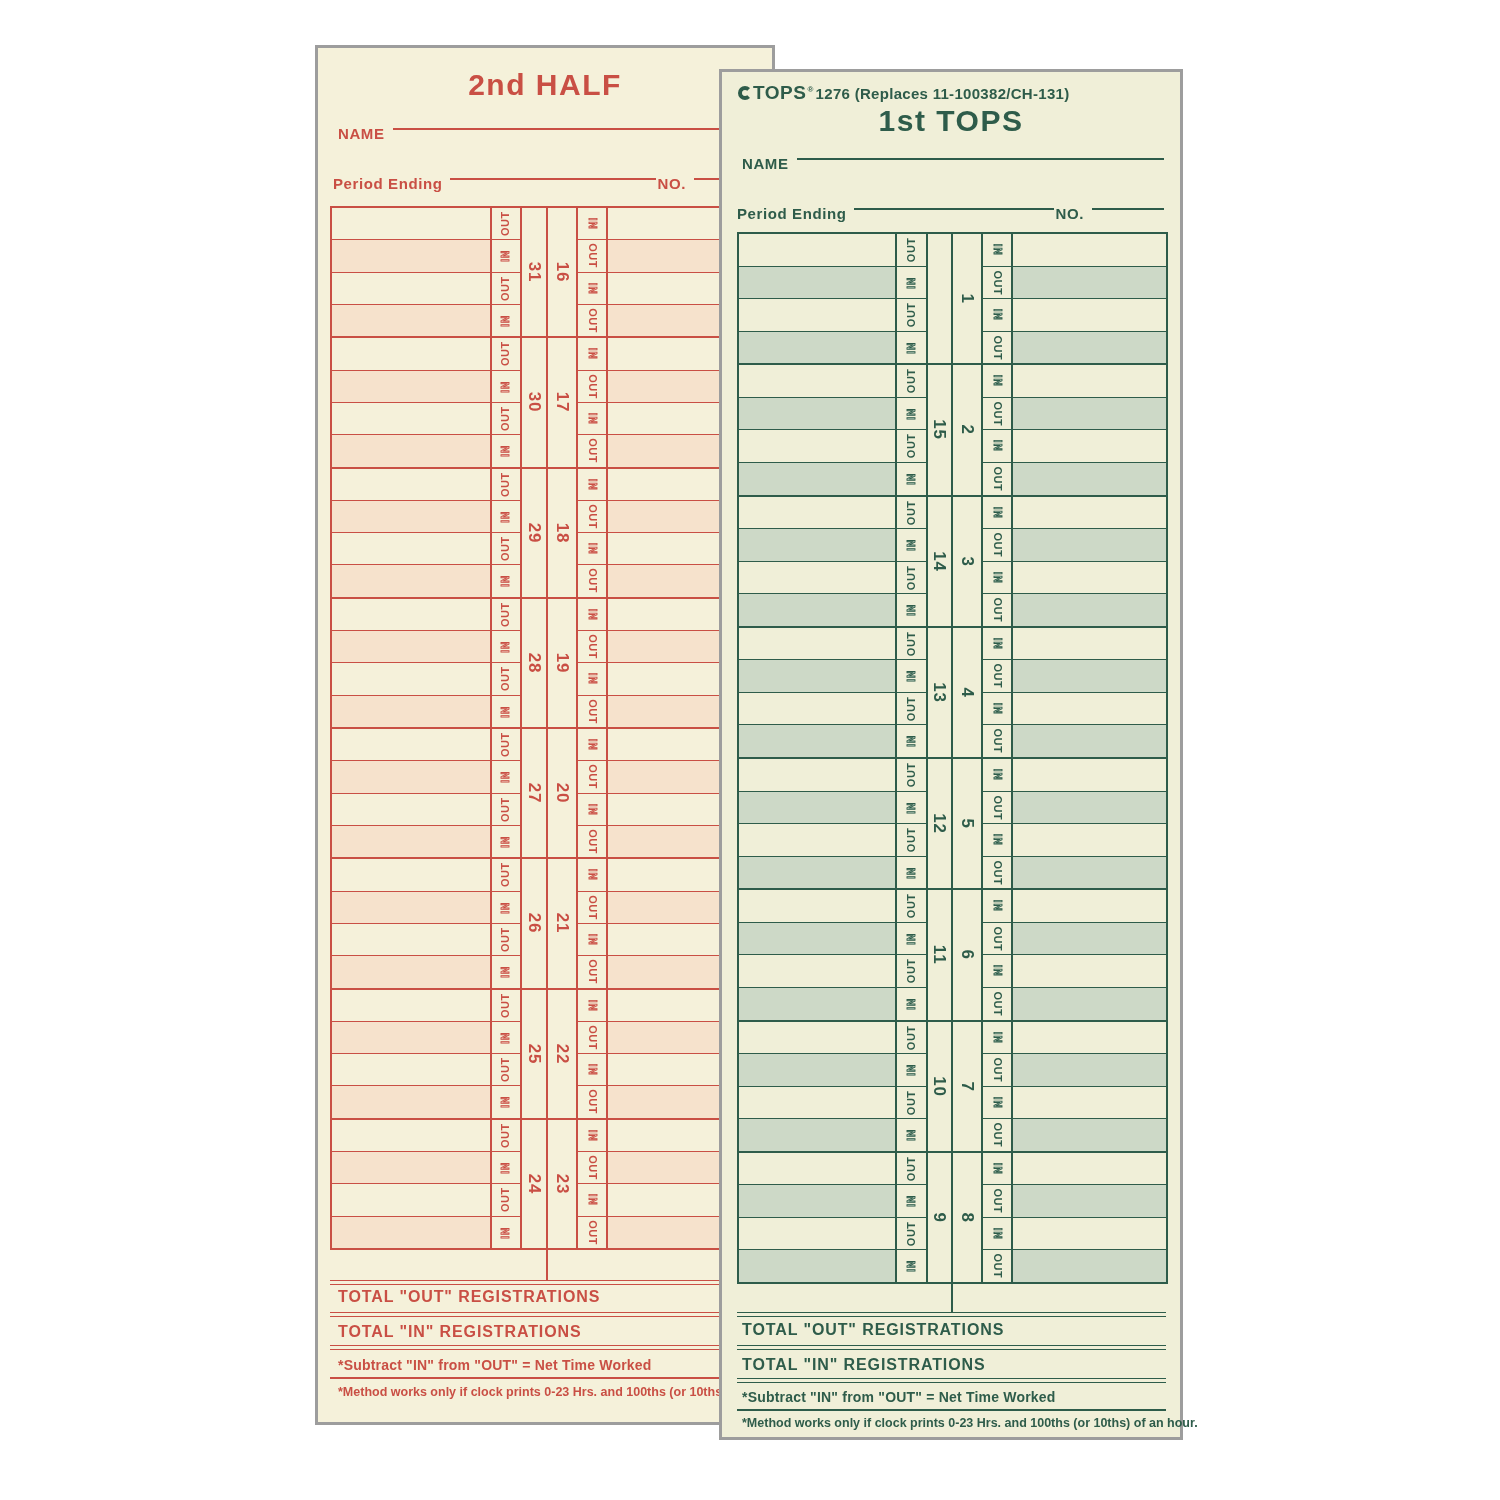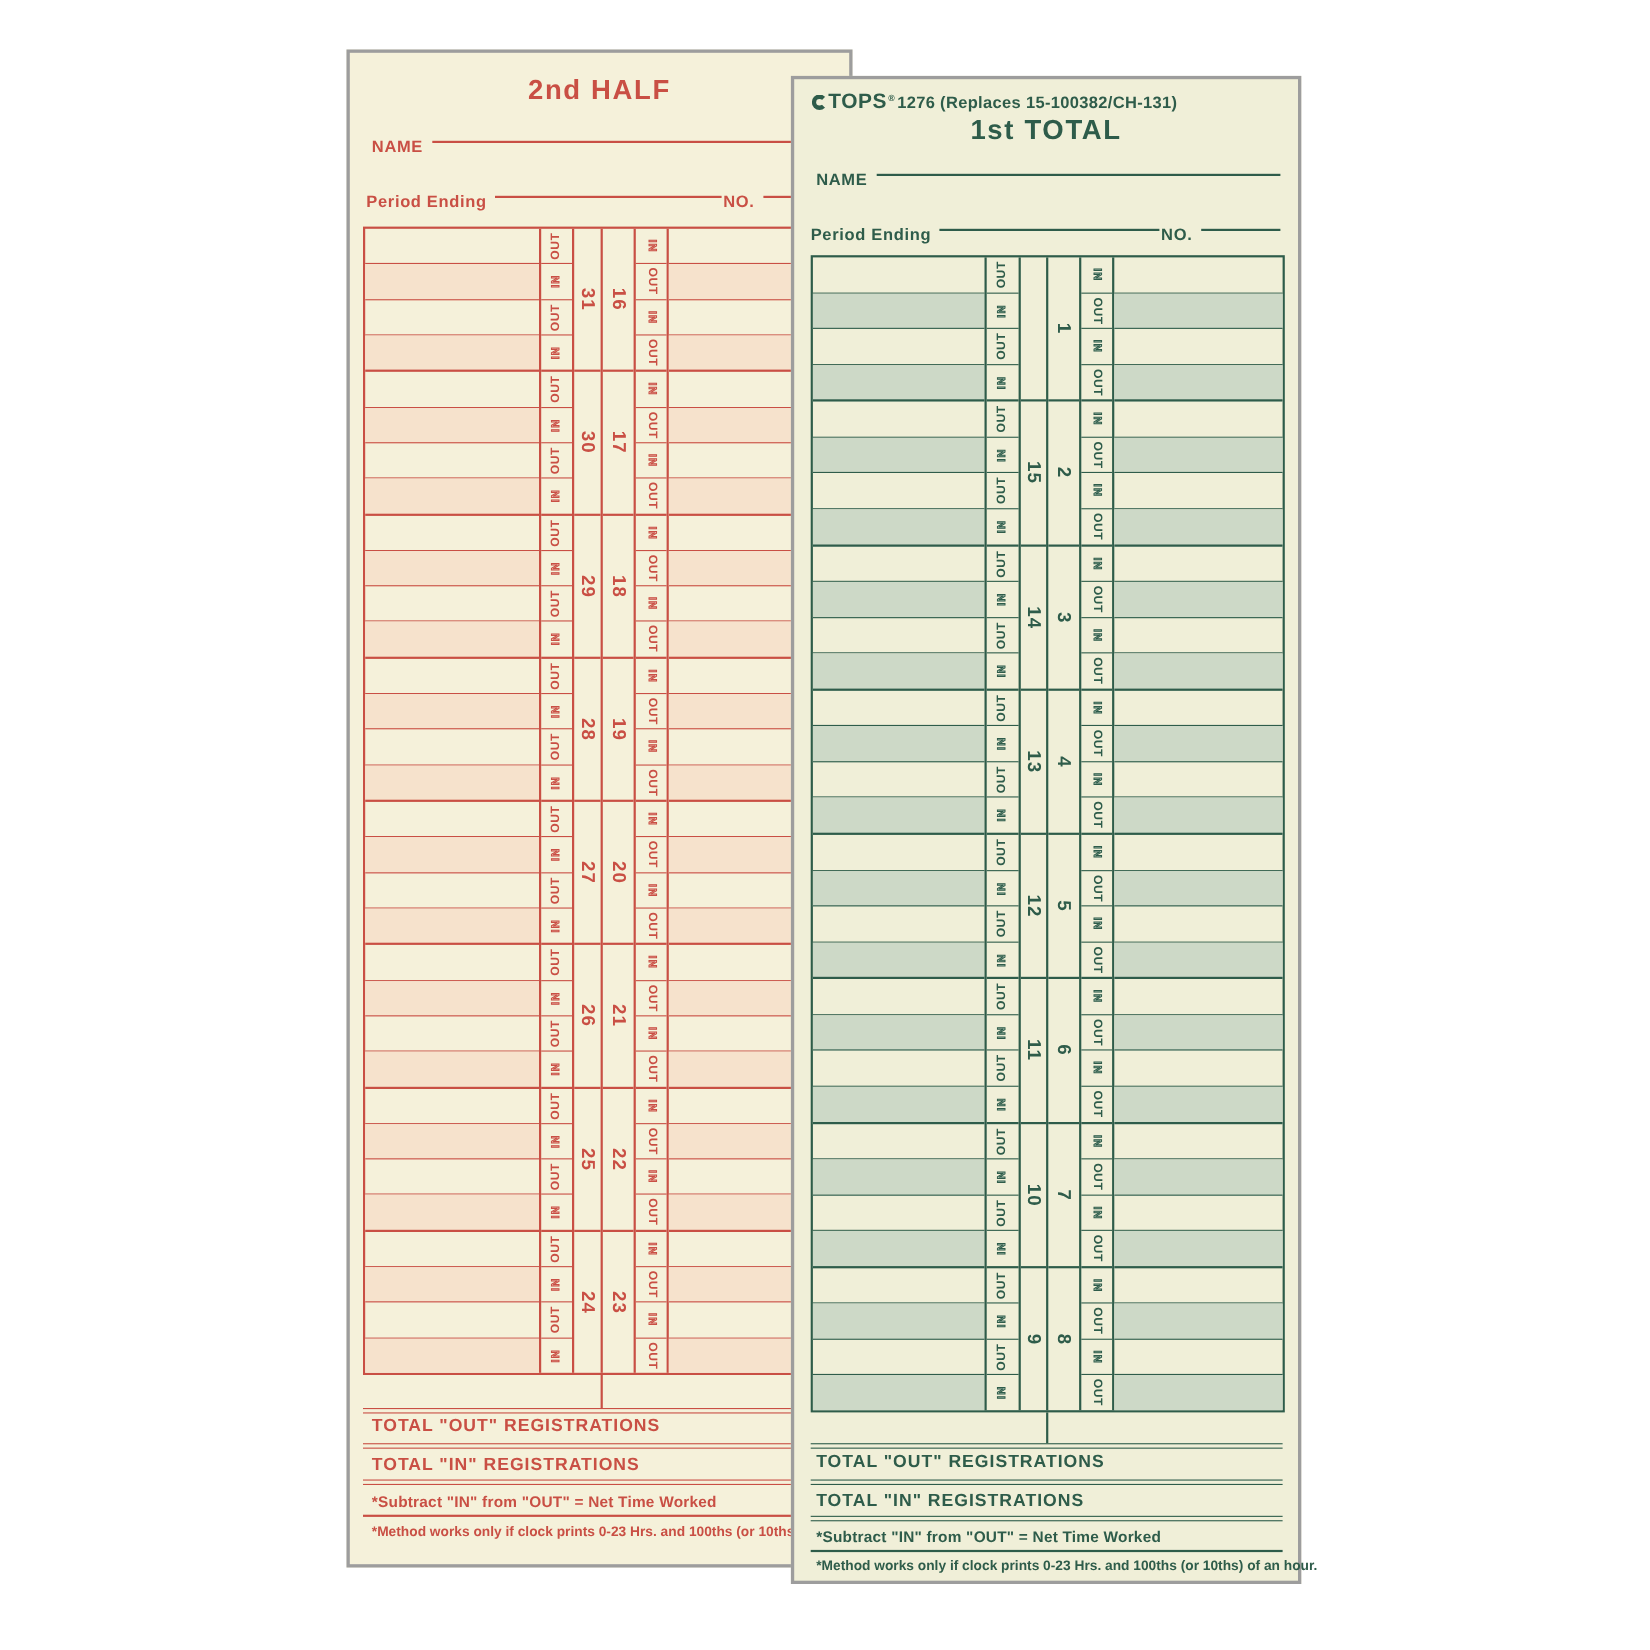--- a/index.html
+++ b/index.html
@@ -7,21 +7,21 @@
        font-family:"Liberation Sans",sans-serif;position:relative;}
   .stage{position:absolute;inset:0;}
 
   
   .card{position:absolute;box-sizing:content-box;border:3px solid var(--edge);
         background:var(--paper);color:var(--ink);}
   .card--red{left:315px;top:45px;width:454px;height:1374px;}
   .card--green{left:719px;top:69px;width:458px;height:1365px;}
 
   
-  .card-title{position:absolute;left:0;right:0;text-align:center;font-size:25px;
+  .card-title{position:absolute;left:0;right:0;text-align:center;font-size:30px;
               font-weight:700;letter-spacing:1.5px;color:var(--ink);}
   .card--red .card-title{top:20px;}
   .card--green .card-title{top:32px;}
   .brand{position:absolute;top:11px;left:16px;display:flex;align-items:flex-end;
          font-size:15px;font-weight:700;letter-spacing:.3px;color:var(--ink);}
   .brand .logo{font-size:19px;font-weight:700;letter-spacing:.5px;line-height:1;
                display:inline-flex;align-items:center;}
   .logo-mark{width:14px;height:14px;border:4.5px solid var(--ink);border-right-color:transparent;
              border-radius:50%;box-sizing:border-box;display:inline-block;margin-right:1px;}
   .brand sup{font-size:8px;line-height:1;margin:0 2px 8px 1px;}
@@ -451,23 +451,23 @@
     <div class="sect s-met">*Method works only if clock prints 0-23 Hrs. and 100ths (or 10ths) of an hour.</div>
   </div>
 
   <div class="card card--green" style="--ink: #2e5c4a; --paper: #f0efd8; --stripe: #cdd9c7; --in_fill: #a9c0af; --edge: #9d9d9d;">
     <div class="brand">
       <span class="logo">
           <span class="logo-mark"></span>
           <span>TOPS</span>
         </span>
         <sup>®</sup>
-      <span class="code">1276 (Replaces 15-100382/CH-131)</span>
+      <span class="code">1276 (Replaces 11-100382/CH-131)</span>
     </div>
-    <div class="card-title">1st TOTAL</div>
+    <div class="card-title">1st TOPS</div>
 
     <div class="hrow name-row">
       <span class="hlbl">NAME</span>
       <span class="uline"></span>
     </div>
 
     <div class="hrow period-row">
       <span class="hlbl">Period Ending</span>
       <span class="uline"></span>
       <span class="hlbl no-lbl">NO.</span>

